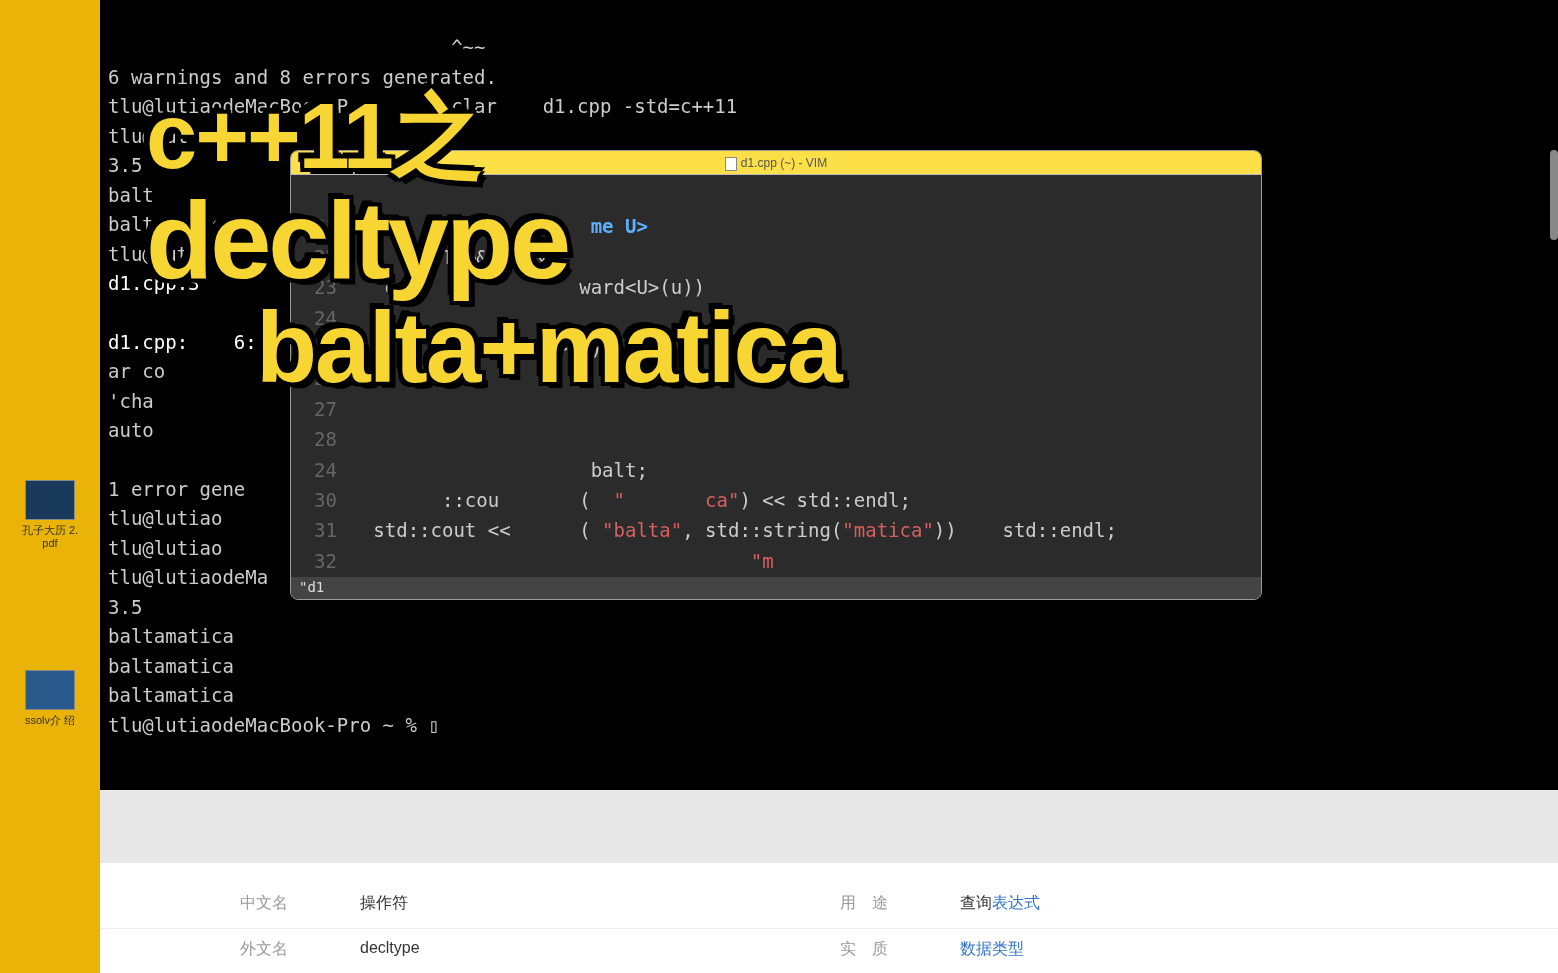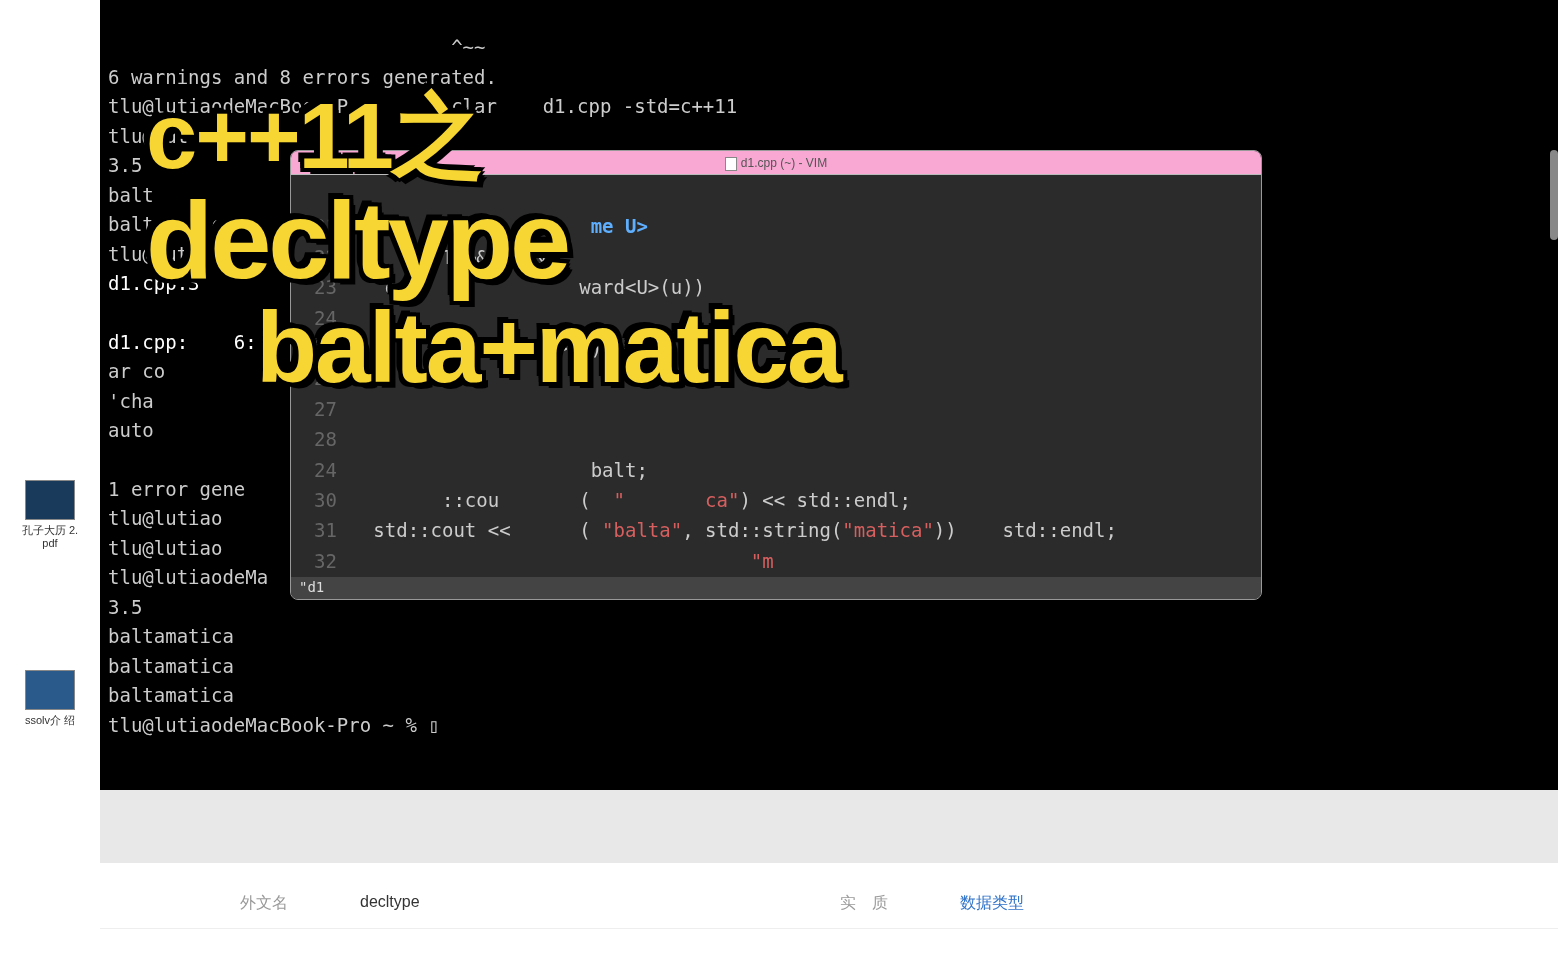--- a/index.html
+++ b/index.html
@@ -1,30 +1,30 @@
 <!DOCTYPE html>
 <html><head>
 <meta charset="utf-8">
 <style>
 * { margin:0; padding:0; box-sizing:border-box; }
 body { width:1558px; height:973px; background:#e8e8e8; font-family:Menlo,Monaco,monospace; overflow:hidden; position:relative; }
 
 
-.desktop { position:absolute; left:0; top:0; width:100px; height:973px; background:#ffffff; }
+.desktop { position:absolute; left:0; top:0; width:100px; height:973px; background:#eab308; }
 .desk-icon { width:60px; margin:10px auto; text-align:center; }
 .desk-icon .thumb { width:50px; height:40px; background:#1a3a5c; border:1px solid #888; margin:0 auto 4px; }
 .desk-icon .label { font-size:11px; color:#333; font-family:sans-serif; line-height:1.2; word-break:break-all; }
 
 
 .terminal { position:absolute; left:100px; top:0; width:1458px; height:790px; background:#000; color:#ccc; font-size:19px; line-height:1.55; padding:4px 8px; white-space:pre; overflow:hidden; }
 .terminal .bold { color:#fff; font-weight:normal; }
 
 
 .vim { position:absolute; left:290px; top:150px; width:972px; height:450px; background:#2b2b2b; border:1px solid #999; border-radius:8px; overflow:hidden; box-shadow:0 4px 20px rgba(0,0,0,0.4); }
-.vim-title { height:24px; background:#f9a8d4; color:#555; font-size:12px; font-family:-apple-system,sans-serif; text-align:center; line-height:24px; border-bottom:1px solid #bbb; }
+.vim-title { height:24px; background:#fde047; color:#555; font-size:12px; font-family:-apple-system,sans-serif; text-align:center; line-height:24px; border-bottom:1px solid #bbb; }
 .vim-title .doc-icon { display:inline-block; width:12px; height:14px; background:#fff; border:1px solid #888; margin-right:4px; vertical-align:middle; }
 .vim-body { padding:6px 0; font-size:19px; line-height:1.6; color:#ccc; white-space:pre; }
 .vim-body .ln { display:inline-block; width:46px; text-align:right; color:#666; margin-right:2px; }
 .vim-body .kw { color:#5fafff;font-weight:bold; }
 .vim-body .str { color:#d75f5f; }
 .vim-status { position:absolute; bottom:0; left:0; right:0; height:22px; background:#444; color:#ddd; font-size:14px; padding:2px 8px; }
 
 
 .overlay { position:absolute; left:146px; top:90px; color:#f7d633; font-family:"Arial Black",Impact,sans-serif; font-weight:900; line-height:1.02; text-shadow:-4px -4px 0 #000,4px -4px 0 #000,-4px 4px 0 #000,4px 4px 0 #000,-4px 0 0 #000,4px 0 0 #000,0 -4px 0 #000,0 4px 0 #000,-6px -6px 0 #000,6px 6px 0 #000; pointer-events:none; }
 .overlay .l1 { font-size:92px; letter-spacing:-2px; }
@@ -115,18 +115,24 @@
 <div class="scroll"></div>
 
 <div class="overlay">
   <div class="l1">c++11之</div>
   <div class="l3">decltype</div>
   <div class="l4">balta+matica</div>
 </div>
 
 <div class="info">
   <div class="info-row">
+    <div class="lbl">中文名</div>
+    <div class="val">操作符</div>
+    <div class="lbl2">用　途</div>
+    <div class="val2"><span>查询</span><span class="link">表达式</span></div>
+  </div>
+  <div class="info-row">
     <div class="lbl">外文名</div>
     <div class="val">decltype</div>
     <div class="lbl2">实　质</div>
     <div class="val2"><span></span><span class="link">数据类型</span></div>
   </div>
 </div>
 
 </body></html>

